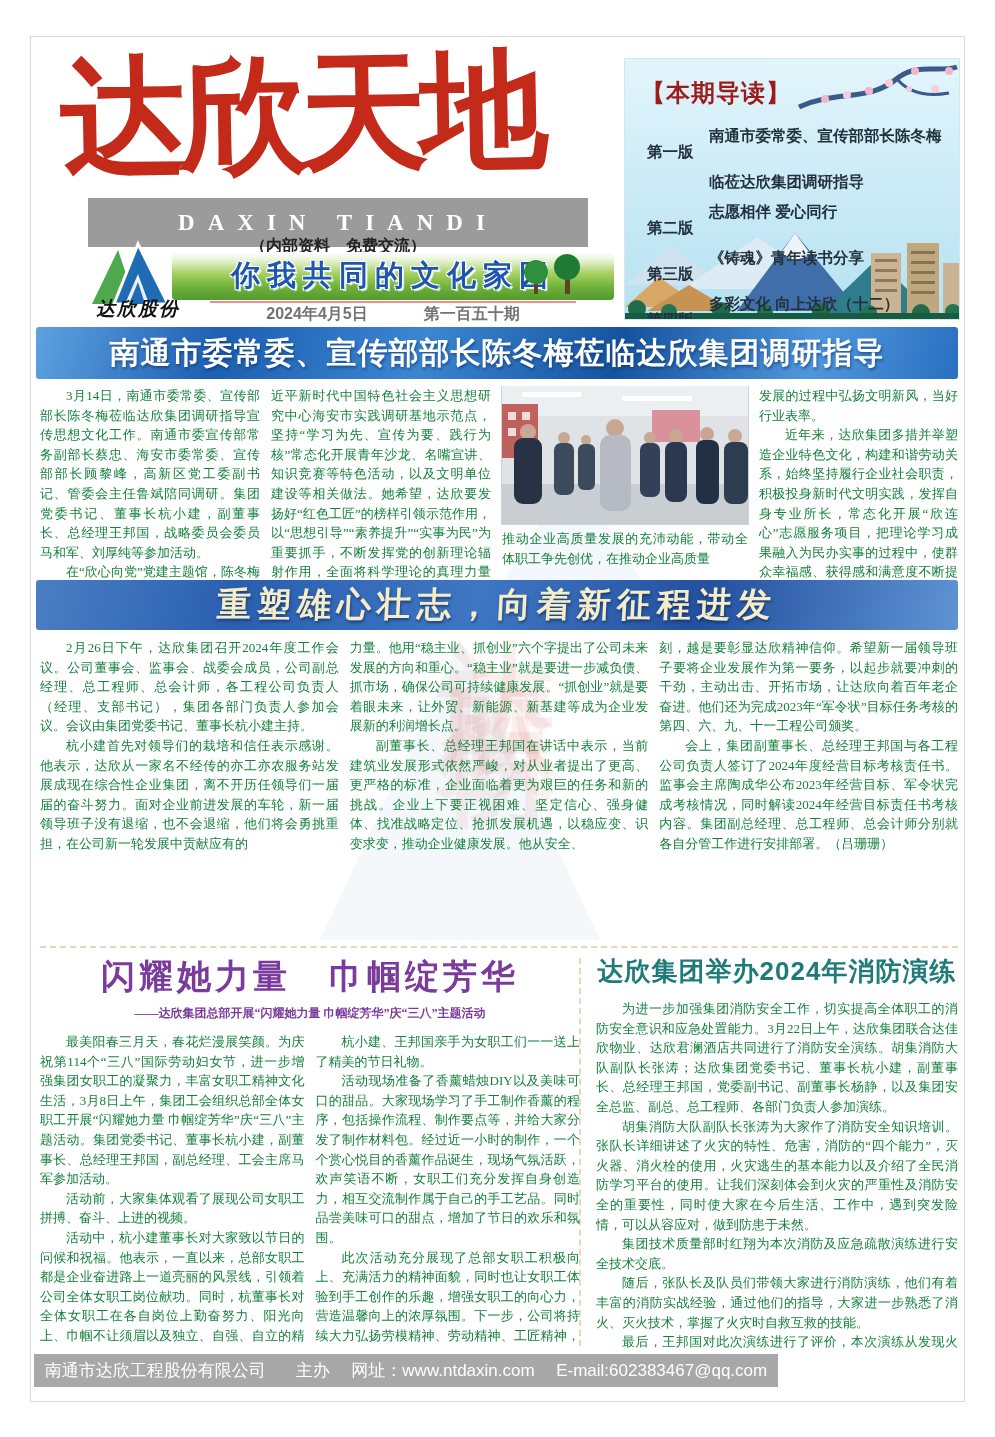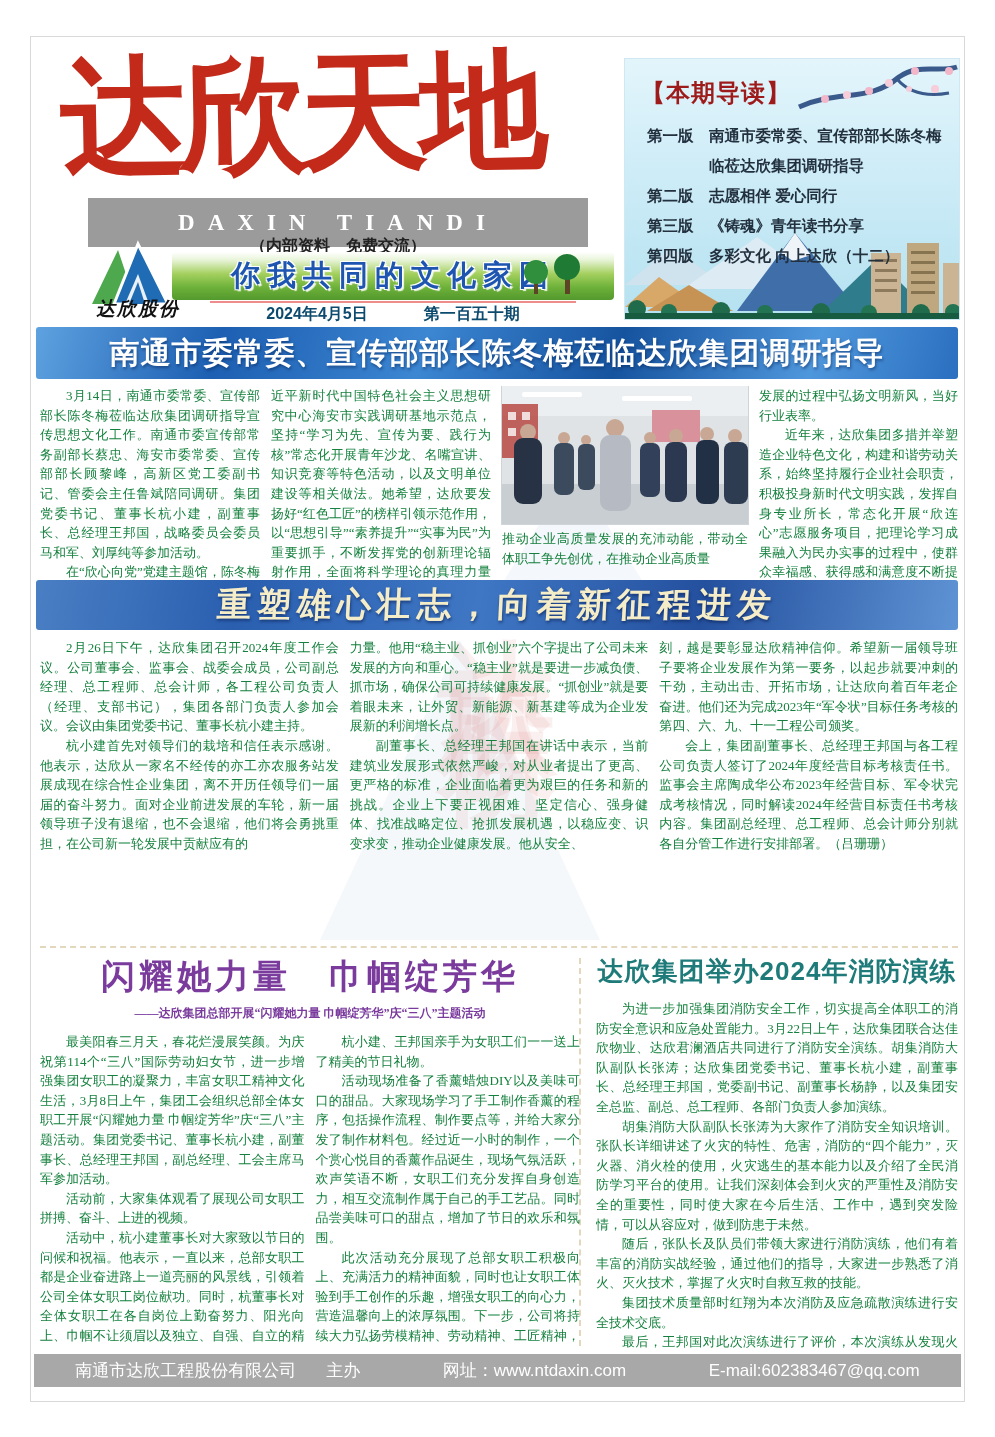--- a/index.html
+++ b/index.html
@@ -18,31 +18,31 @@
   .logo-box{left:88px;top:238px;width:92px;height:80px;}
   .logo-text{left:78px;top:296px;width:120px;font-size:19px;font-weight:700;font-style:italic;color:#111;
              letter-spacing:2px;text-align:center;}
   .slogan-band{left:172px;top:252px;width:442px;height:48px;border-radius:4px;
      background:linear-gradient(180deg,#ffffff 0%,#e9f5da 16%,#a3cf5d 46%,#6db13a 74%,#53992d 100%);
      display:flex;align-items:center;justify-content:center;}
   .slogan-text{font-size:29px;font-weight:900;color:#1d55b0;letter-spacing:7px;white-space:nowrap;
      text-shadow:-1px -1px 0 #fff,1px -1px 0 #fff,-1px 1px 0 #fff,2px 2px 1px rgba(255,255,255,.9);}
   .slogan-underline{left:210px;top:301px;width:366px;border-top:2px solid #ef8d8d;}
   .date-row{left:172px;top:304px;width:442px;display:flex;justify-content:center;gap:56px;
-            font-size:16px;font-weight:700;color:#0c4a6e;font-family:"Liberation Sans",sans-serif;}
+            font-size:16px;font-weight:700;color:#737373;font-family:"Liberation Sans",sans-serif;}
   
   .guide-box{left:624px;top:58px;width:334px;height:260px;overflow:hidden;
      background:linear-gradient(180deg,#e3f5fb 0%,#cdecf7 45%,#b5e1f0 100%);
      border:1px solid #cfe8f2;}
   .guide-title{position:absolute;left:16px;top:18px;font-size:24px;font-weight:900;color:#9e1b1b;
      font-family:"Liberation Sans",sans-serif;letter-spacing:1px;}
   .guide-list{position:absolute;left:22px;top:62px;width:300px;
      font-family:"Liberation Sans",sans-serif;font-size:15.5px;font-weight:700;color:#23313f;line-height:30px;}
   .g-item{display:flex;gap:10px;}
-  .g-label{flex:0 0 52px;}
+  .g-label{flex:0 0 52px;margin-top:16px;}
   .g-wrap{padding-left:62px;}
   .guide-deco{position:absolute;left:0;bottom:0;width:334px;height:112px;}
   .guide-blossom{position:absolute;right:0;top:0;width:170px;height:90px;}
   
   .banner{left:36px;width:922px;display:flex;align-items:center;justify-content:center;border-radius:3px;}
   .banner1{top:327px;height:52px;
      background:linear-gradient(106deg,#5ea2e0 0%,#1d5fb2 20%,#3c86d2 42%,#16539f 63%,#4f97dc 84%,#2a6fc0 100%);}
   .banner1 .txt{font-family:"Liberation Sans",sans-serif;font-size:30px;font-weight:900;color:#ffffff;
      letter-spacing:1px;text-shadow:1px 2px 3px rgba(8,40,92,.55);white-space:nowrap;}
   .banner2{top:580px;height:50px;
@@ -67,21 +67,21 @@
      font-family:"Liberation Sans",sans-serif;white-space:nowrap;}
   .a3-sub{text-align:center;font-size:12px;font-weight:700;color:#7a3b9d;margin-top:5px;white-space:nowrap;}
   .a3-body{margin-top:10px;height:316px;}
   .a3-body .col{flex:1;}
   
   .a4{left:596px;top:954px;width:362px;}
   .a4-head{text-align:center;font-size:26px;font-weight:900;color:#1e7b79;letter-spacing:1px;
      font-family:"Liberation Sans",sans-serif;white-space:nowrap;}
   .a4-body{margin-top:10px;height:350px;overflow:hidden;}
   
-  .footer{left:34px;top:1354px;width:927px;height:33px;background:#a8a8a8;color:#ffffff;
+  .footer{left:34px;top:1354px;width:744px;height:33px;background:#a8a8a8;color:#ffffff;
      display:flex;align-items:center;justify-content:space-around;
      font-family:"Liberation Sans",sans-serif;font-size:17px;}
   .footer .grp{display:flex;gap:30px;}
   
   .wm-text{left:415px;top:540px;writing-mode:vertical-rl;font-size:120px;font-weight:900;
      color:rgba(210,90,90,.09);letter-spacing:26px;pointer-events:none;}
   .wm-tri1{left:320px;top:640px;width:280px;height:300px;background:rgba(110,155,205,.07);
      clip-path:polygon(50% 0,100% 100%,0 100%);pointer-events:none;}
   .wm-tri2{left:498px;top:470px;width:150px;height:120px;background:rgba(110,155,205,.08);
      clip-path:polygon(50% 0,100% 100%,0 100%);pointer-events:none;}
@@ -290,22 +290,22 @@
       <p class="body">此次活动充分展现了总部女职工积极向上、充满活力的精神面貌，同时也让女职工体验到手工创作的乐趣，增强女职工的向心力，营造温馨向上的浓厚氛围。下一步，公司将持续大力弘扬劳模精神、劳动精神、工匠精神，以先进典型为榜样，激励广大女职工立足岗位、创先争优，以勤奋劳动创造幸福生活。（吕珊珊）</p>
     </div>
   </div>
 </div>
 
 <div class="abs a4">
   <div class="a4-head">达欣集团举办2024年消防演练</div>
   <div class="a4-body">
     <p class="body">为进一步加强集团消防安全工作，切实提高全体职工的消防安全意识和应急处置能力。3月22日上午，达欣集团联合达佳欣物业、达欣君澜酒店共同进行了消防安全演练。胡集消防大队副队长张涛；达欣集团党委书记、董事长杭小建，副董事长、总经理王邦国，党委副书记、副董事长杨静，以及集团安全总监、副总、总工程师、各部门负责人参加演练。</p>
     <p class="body">胡集消防大队副队长张涛为大家作了消防安全知识培训。张队长详细讲述了火灾的特性、危害，消防的“四个能力”，灭火器、消火栓的使用，火灾逃生的基本能力以及介绍了全民消防学习平台的使用。让我们深刻体会到火灾的严重性及消防安全的重要性，同时使大家在今后生活、工作中，遇到突发险情，可以从容应对，做到防患于未然。</p>
+    <p class="body">集团技术质量部时红翔为本次消防及应急疏散演练进行安全技术交底。</p>
     <p class="body">随后，张队长及队员们带领大家进行消防演练，他们有着丰富的消防实战经验，通过他们的指导，大家进一步熟悉了消火、灭火技术，掌握了火灾时自救互救的技能。</p>
-    <p class="body">集团技术质量部时红翔为本次消防及应急疏散演练进行安全技术交底。</p>
     <p class="body">最后，王邦国对此次演练进行了评价，本次演练从发现火情、疏散、灭火等程序均符合预案要求，演练成功。（戴世译）</p>
   </div>
 </div>
 
 <div class="abs footer">
   <span class="grp">
     <span>南通市达欣工程股份有限公司</span>
     <span>主办</span>
   </span>
   <span>网址：www.ntdaxin.com</span>

